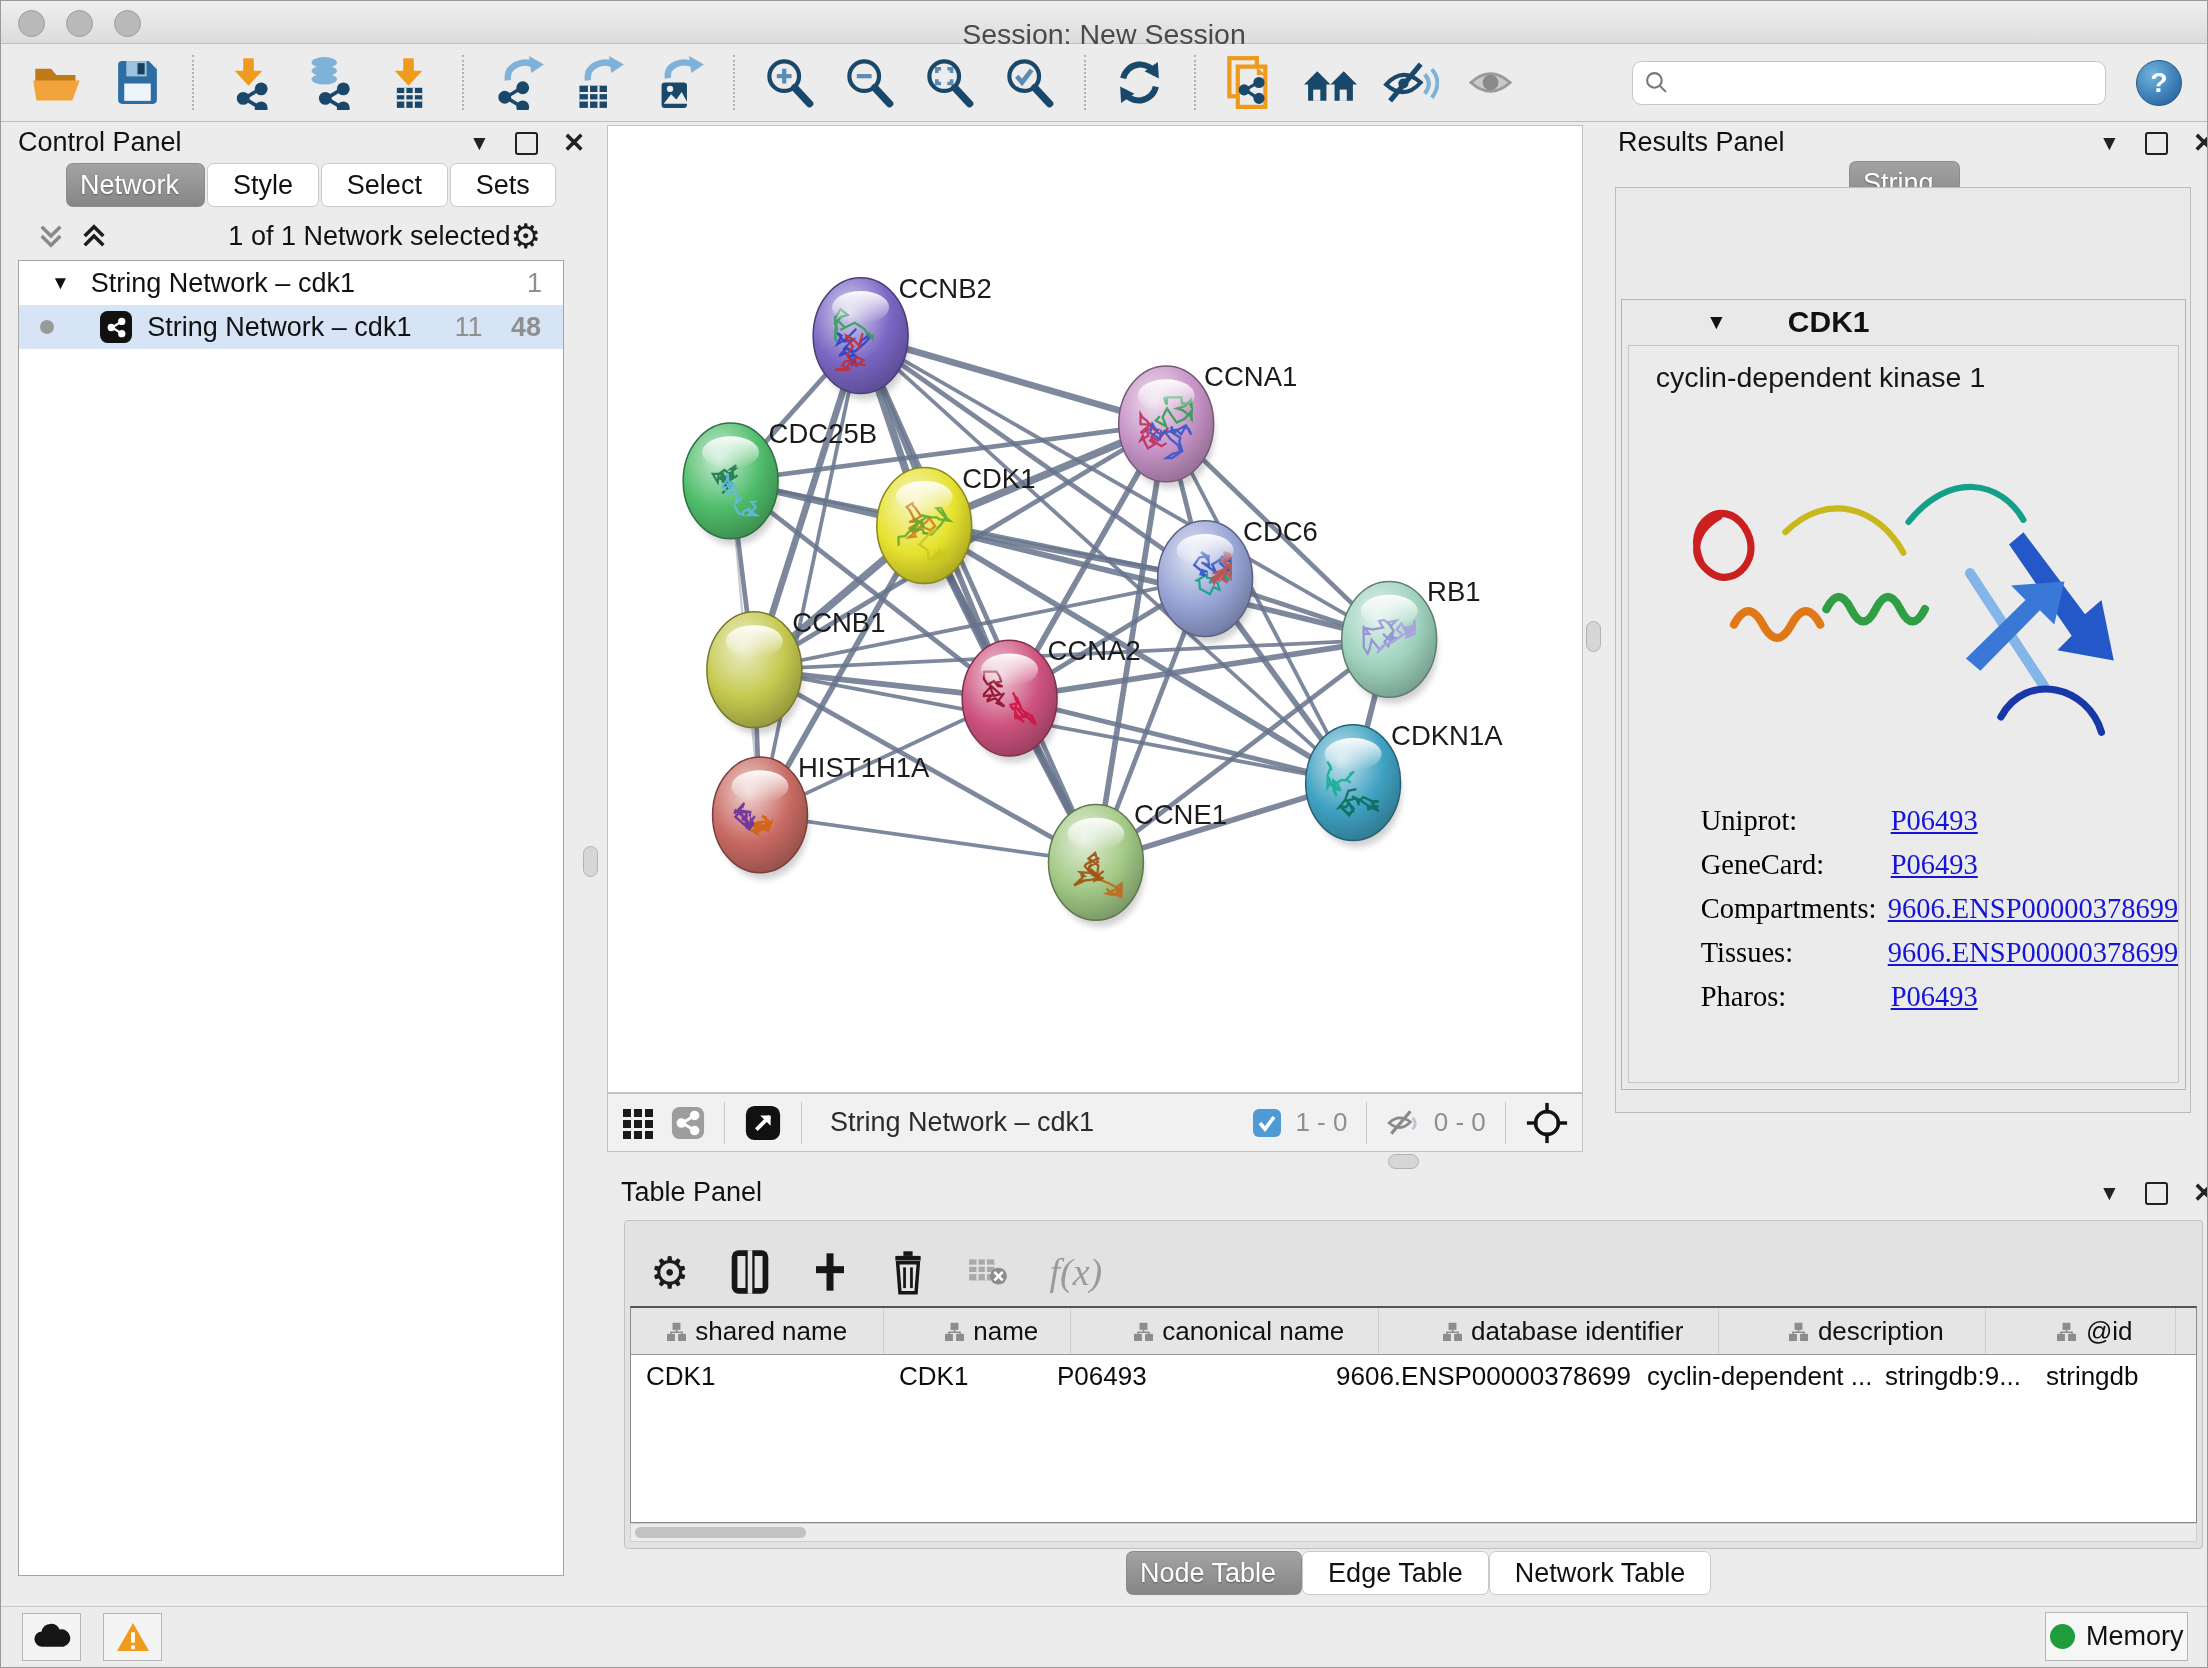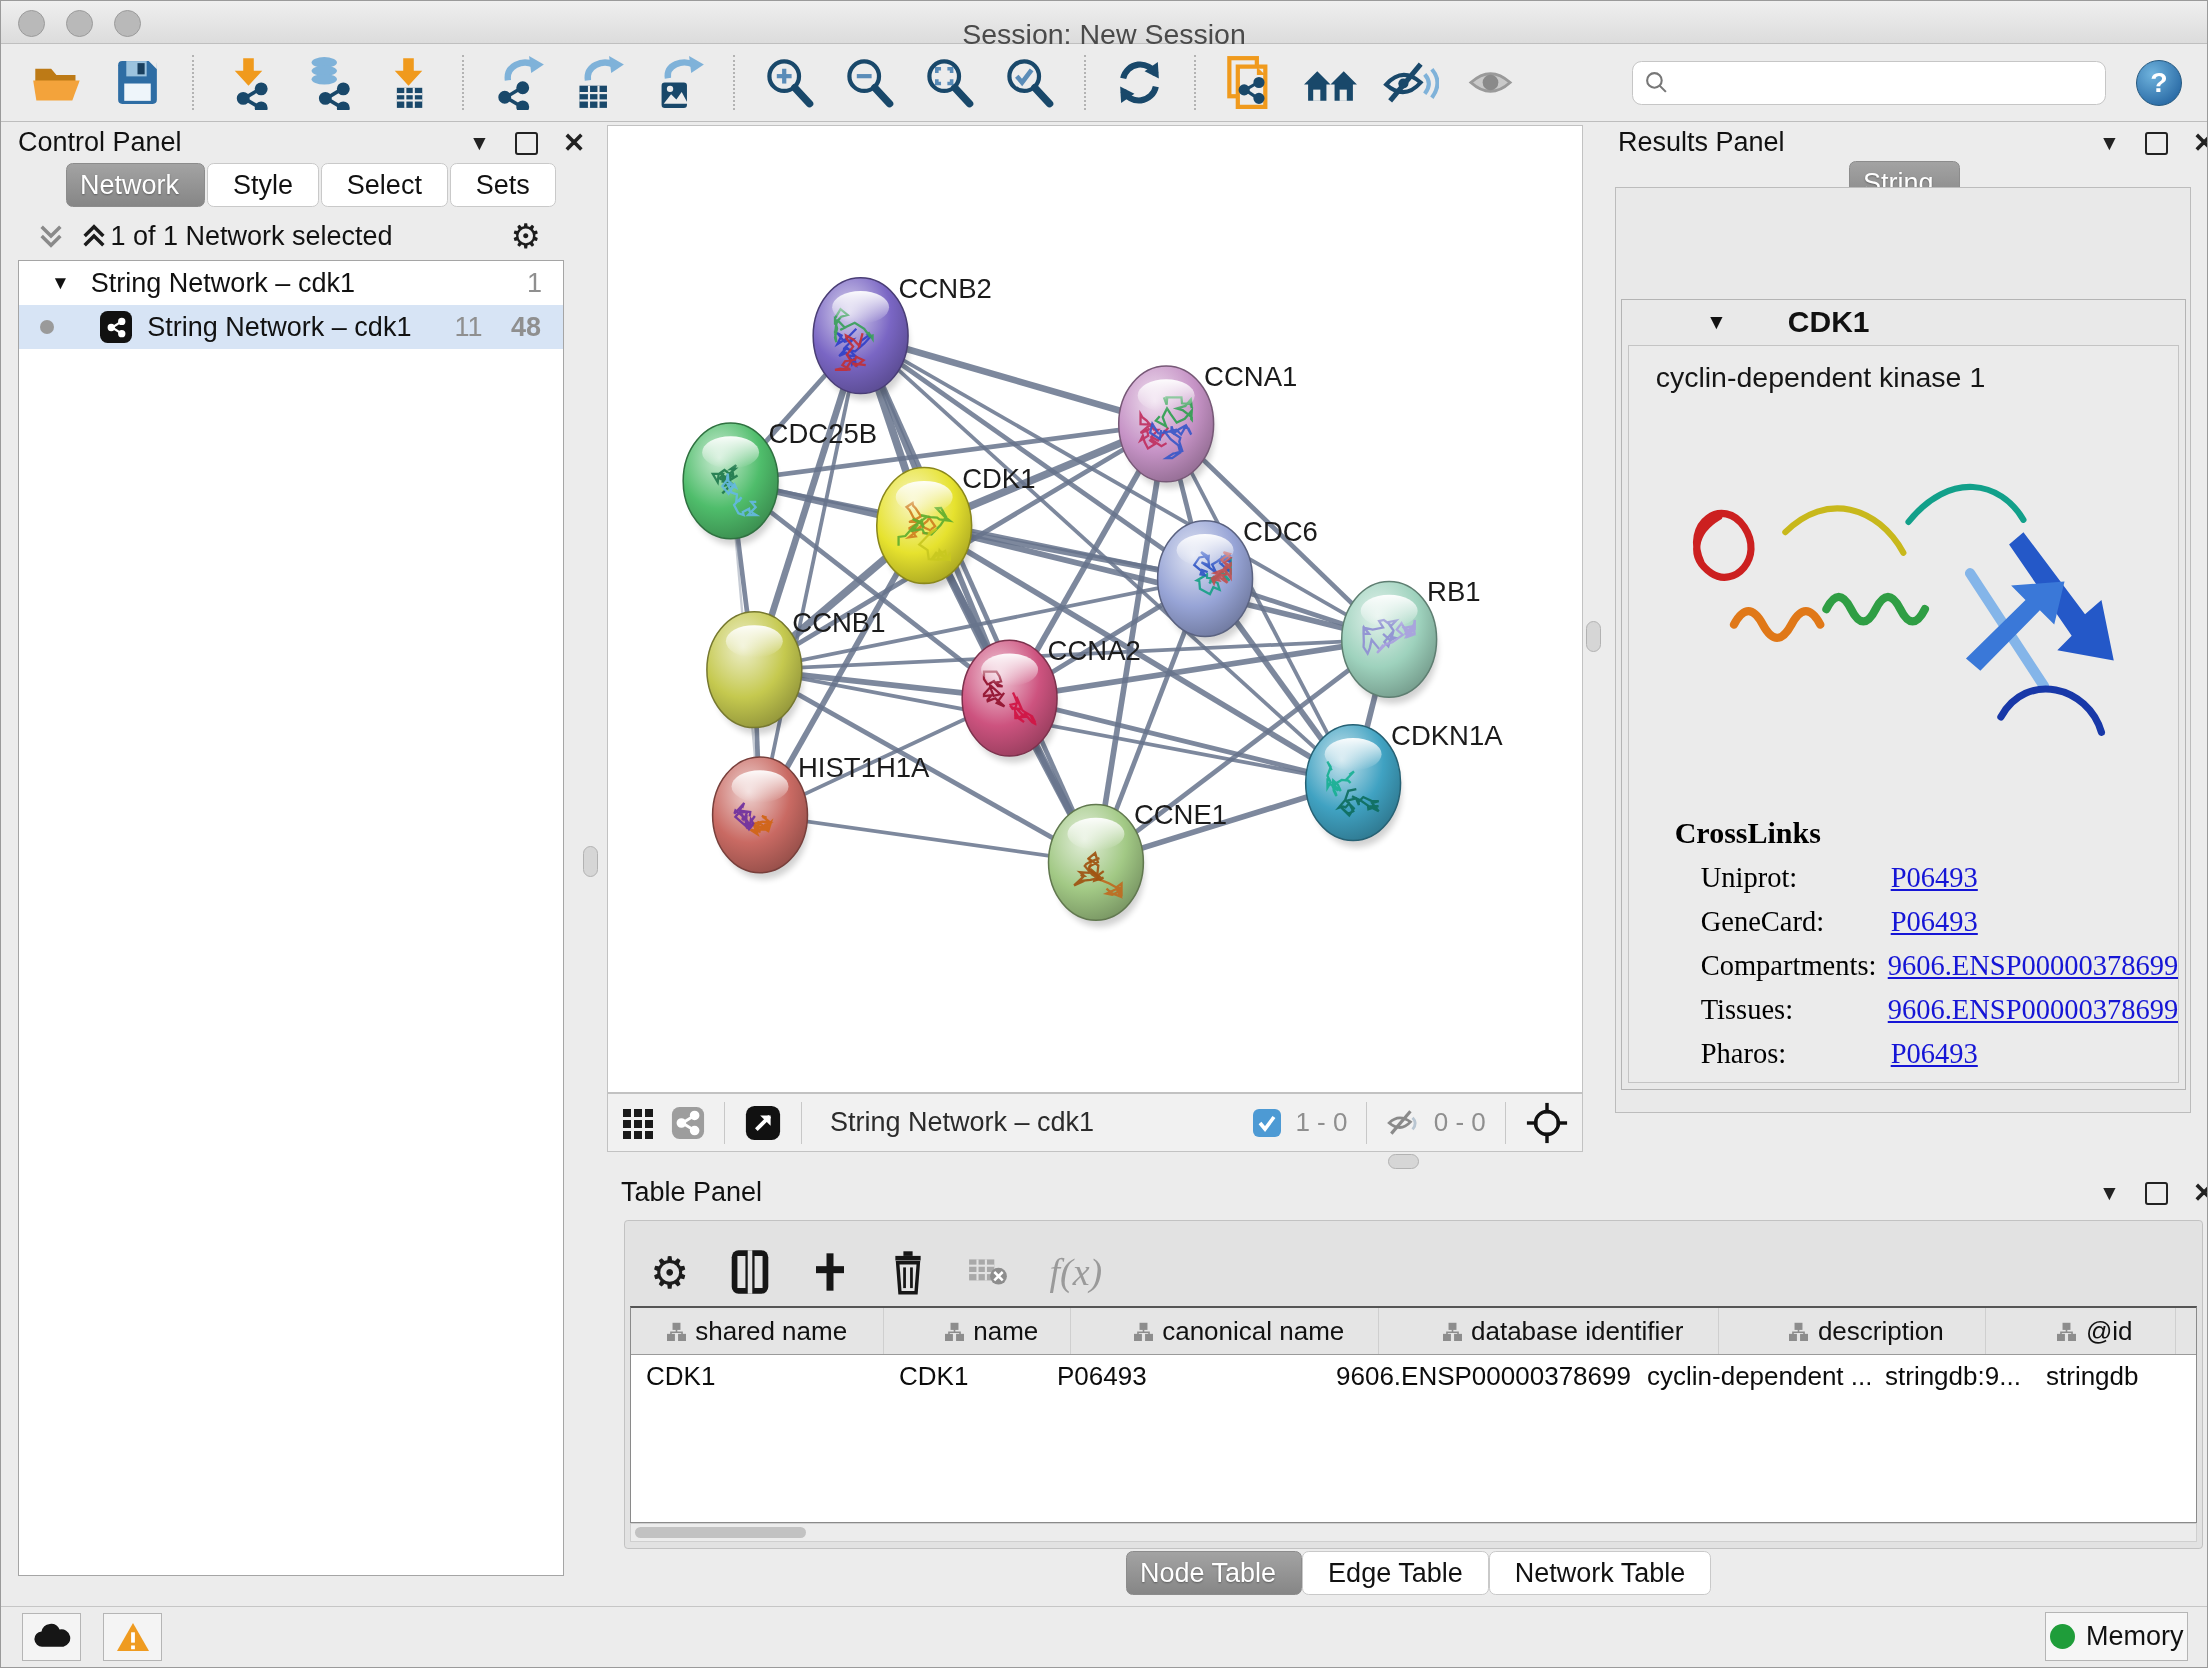--- a/index.html
+++ b/index.html
@@ -22,21 +22,21 @@
   .head-icons{position:absolute;display:flex;gap:25px;align-items:center;color:#222;}
   .hi-tri{font-size:21px;}
   .hi-sq{width:19px;height:19px;border:2.9px solid #222;border-radius:2.9px;}
   .hi-x{font-size:27px;font-weight:bold;}
   .tab{height:42px;padding:0 25px;background:#fff;border:1px solid #c9c9c9;border-radius:6.7px;display:flex;align-items:center;justify-content:center;font-size:27px;color:#111;}
   .tab.selected{background:linear-gradient(#a3a3a3,#868686);color:#fff;border-color:#8c8c8c;text-shadow:0 1px 1.9px rgba(0,0,0,.35);padding-left:13px;}
   
   .cp-tabs{position:absolute;left:65px;top:162px;display:flex;}
   .cp-tabs .tab{border-radius:6.7px 6.7px 6.7px 6.7px;margin-right:1.9px;}
   .cp-selrow{position:absolute;left:17px;top:213px;width:546px;height:44px;display:flex;align-items:center;background:#ececec;}
-  .sel-text{flex:1;text-align:left;font-size:27px;color:#111;}
+  .sel-text{flex:1;text-align:right;font-size:27px;color:#111;}
   .gear{font-size:34px;color:#1c1c1c;font-family:"DejaVu Sans",sans-serif;}
   .tree{position:absolute;left:17px;top:259px;width:546px;height:1316px;background:#fff;border:1.9px solid #a5a5a5;box-sizing:border-box;}
   .trow{height:44px;display:flex;align-items:center;font-size:27px;color:#111;}
   .trow.sel{background:#d7e4f5;}
   .tcount{color:#8f8f8f;}
   .badge{width:32px;height:32px;background:#111;border-radius:7.6px;display:flex;align-items:center;justify-content:center;}
   .dot{width:14.3px;height:14.3px;border-radius:50%;background:#9a9a9a;}
   
   .net-canvas{position:absolute;left:606px;top:124px;width:976px;height:968px;background:#fff;border:1px solid #c2c2c2;box-sizing:border-box;}
   .net-status{position:absolute;left:606px;top:1092px;width:976px;height:59px;background:#f1f1f1;border:1px solid #c2c2c2;box-sizing:border-box;display:flex;align-items:center;padding:0 13.3px;gap:13.3px;}
@@ -613,21 +613,20 @@
           <path d="M70 210 q14 -26 28 0 q14 26 28 0 q14 -26 28 0" stroke="#e07818" stroke-width="8"></path>
           <path d="M120 120 C160 80 210 95 235 140" stroke="#c8b81c" stroke-width="6"></path>
           <path d="M160 195 q12 -24 24 0 q12 24 24 0 q12 -24 24 0 q12 24 24 0" stroke="#2f9e44" stroke-width="8"></path>
           <path d="M240 110 C280 60 330 70 352 108" stroke="#12a08a" stroke-width="6"></path>
           <path d="M300 160 L372 270" stroke="#6aa8e8" stroke-width="10" opacity=".8"></path>
           <path d="M330 300 C355 255 415 270 428 315" stroke="#1838a8" stroke-width="7"></path>
         </g>
         <polygon points="352,120 412,200 428,186 440,245 385,235 399,221 338,132" fill="#2458c8"></polygon>
         <polygon points="310,255 368,196 382,210 392,168 340,172 354,186 296,243" fill="#3a78d8"></polygon>
       </svg>
-      <div class="xl-head">CrossLinks</div>
       <div class="xl-row">
         <span class="xl-label">Uniprot:</span>
         <span class="xl-link">P06493</span>
       </div>
       <div class="xl-row">
         <span class="xl-label">GeneCard:</span>
         <span class="xl-link">P06493</span>
       </div>
       <div class="xl-row">
         <span class="xl-label">Compartments:</span>

